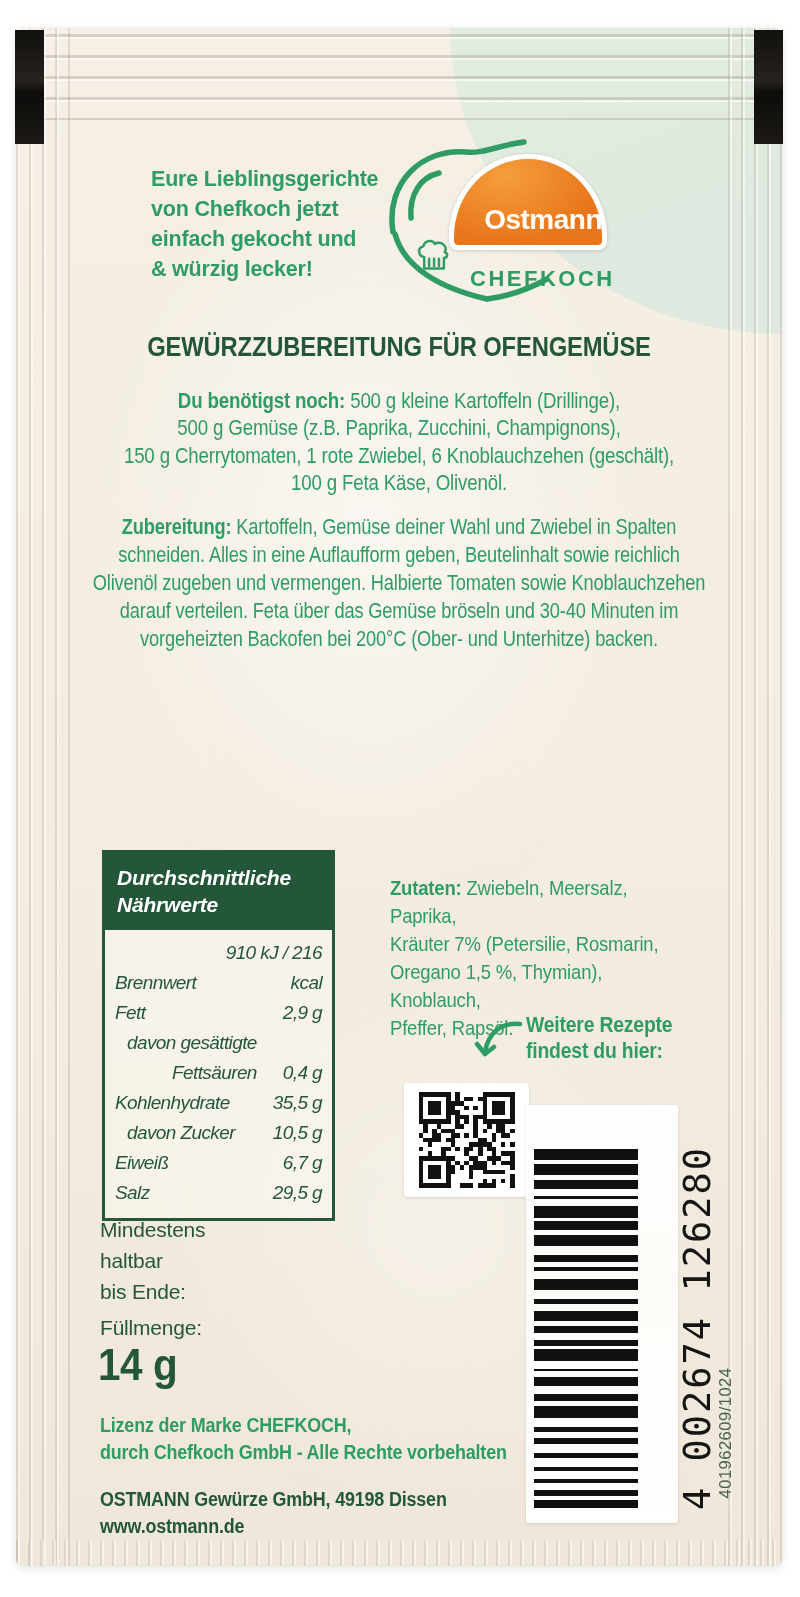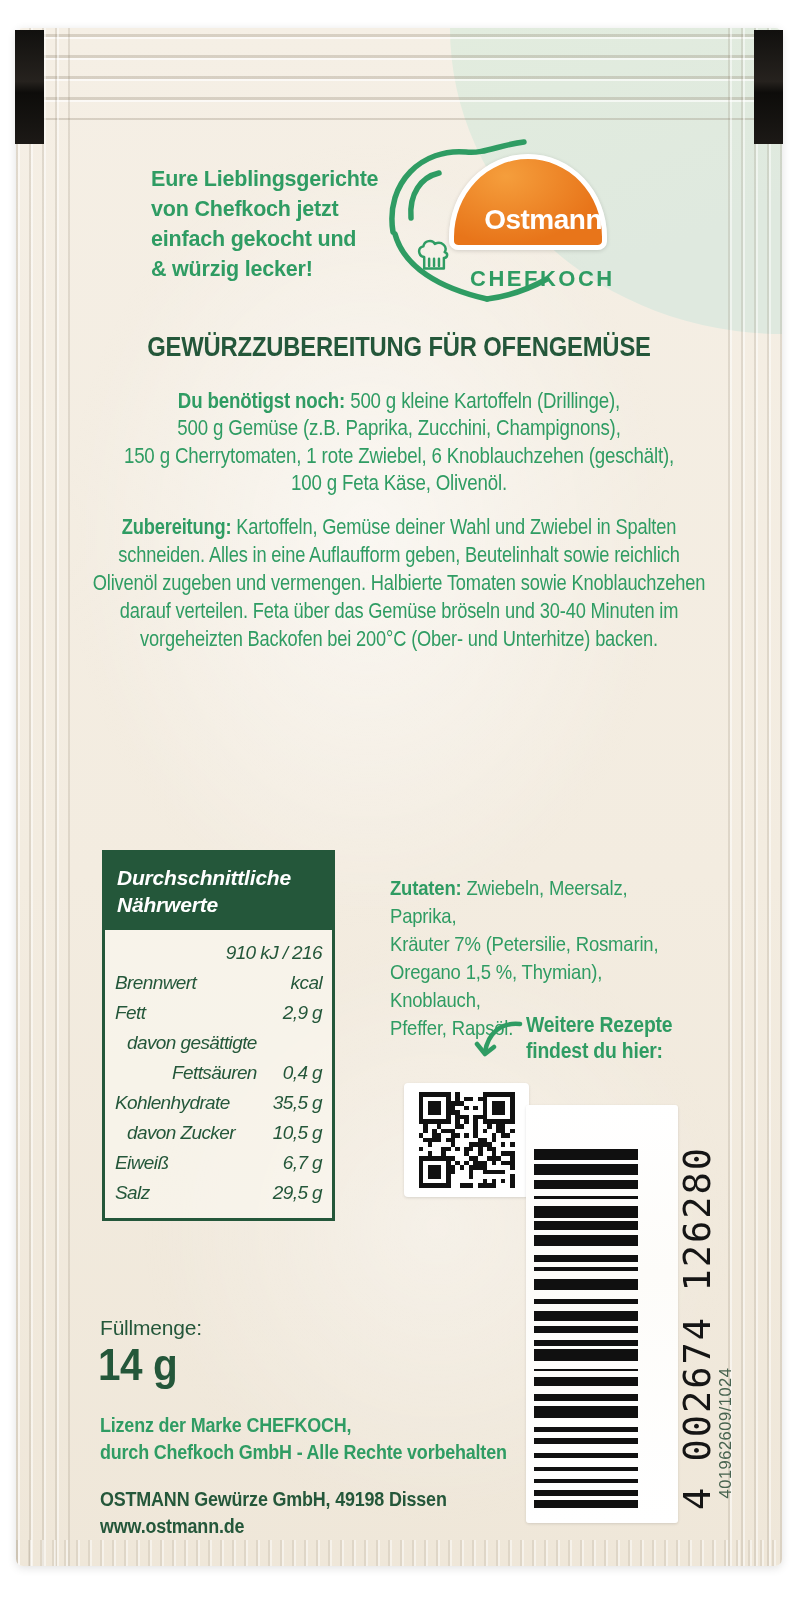--- a/index.html
+++ b/index.html
@@ -686,20 +686,23 @@
           <div style="height: 5px; margin-bottom: 9px;"></div>
           <div style="height: 4px; margin-bottom: 8px;"></div>
           <div style="height: 4px; margin-bottom: 7px;"></div>
           <div style="height: 6px; margin-bottom: 4px;"></div>
           <div style="height: 8px; margin-bottom: 9px;"></div>
         </div>
       <div class="bc-num">4 002674 126280</div>
     </div>
     <div class="side-code">401962609/1024</div>
 
+    <div class="mhd pre">Mindestens
+haltbar
+bis Ende:</div>
     <div class="fill-label">Füllmenge:</div>
     <div class="fill-value">14 g</div>
     <div class="license pre">Lizenz der Marke CHEFKOCH,
 durch Chefkoch GmbH - Alle Rechte vorbehalten</div>
     <div class="manufacturer pre">OSTMANN Gewürze GmbH, 49198 Dissen
 www.ostmann.de</div>
   </div>
 </div>
 
 </body></html>

